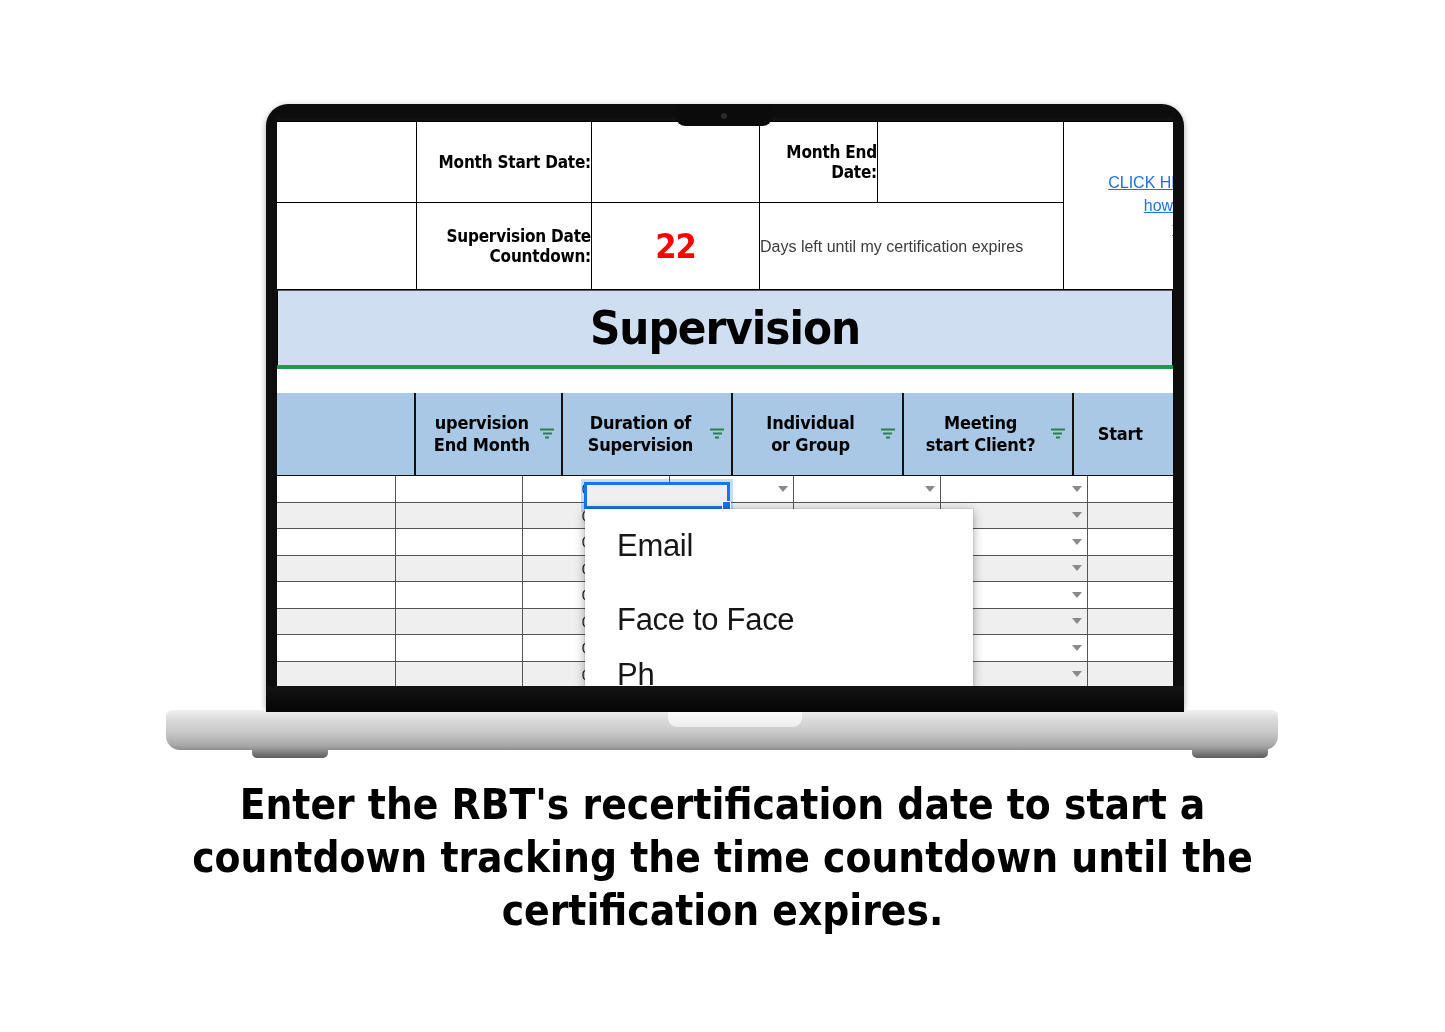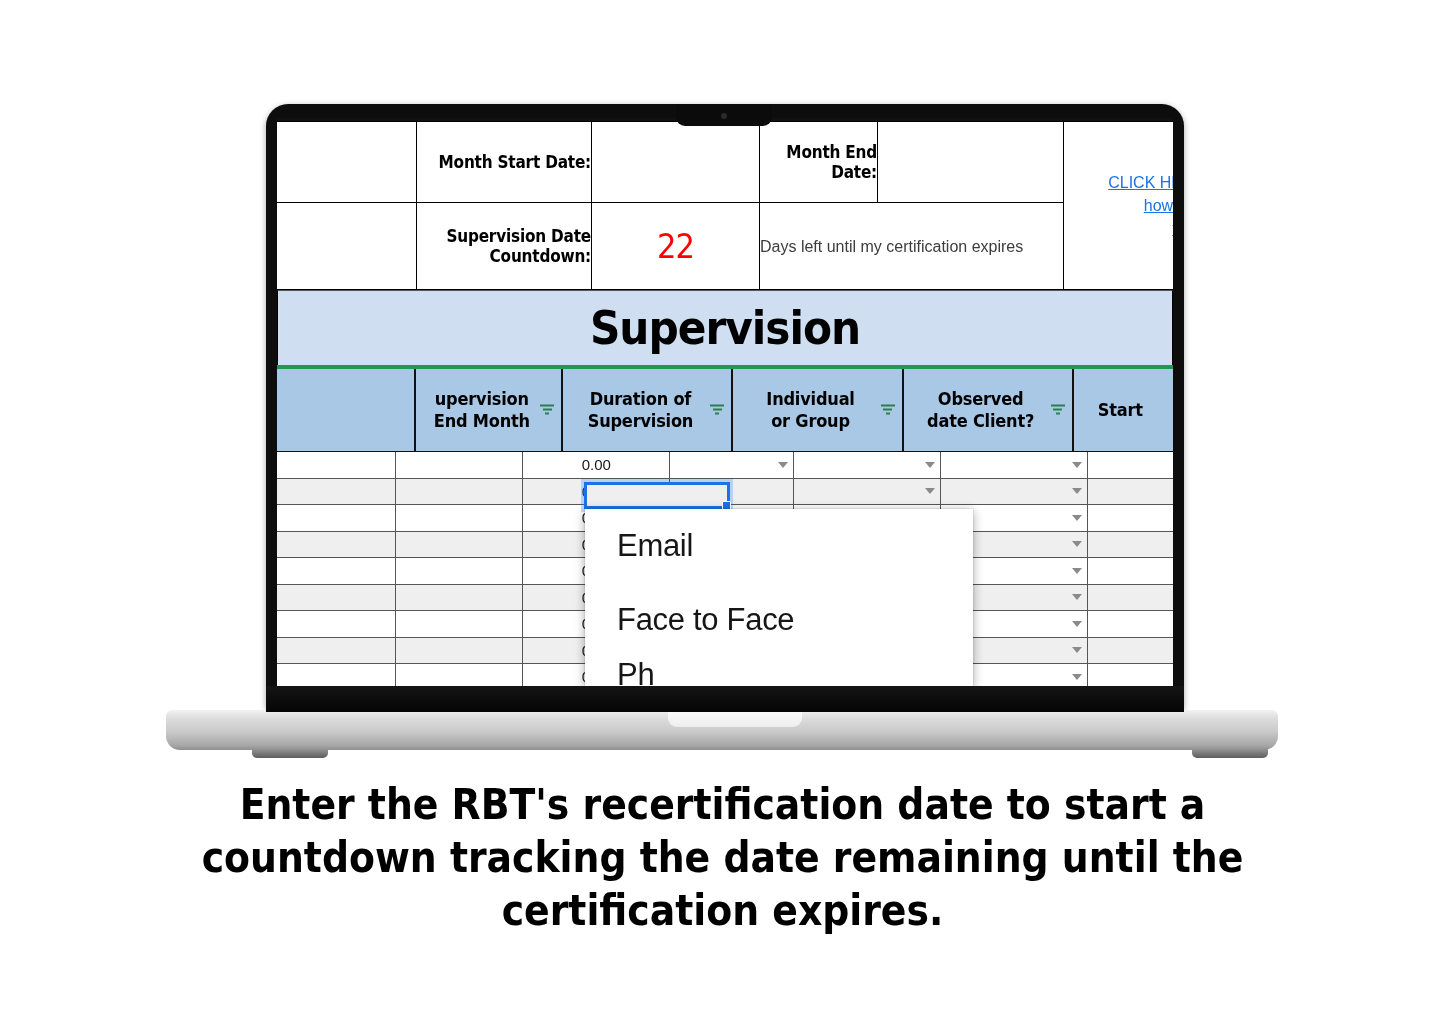--- a/index.html
+++ b/index.html
@@ -86,21 +86,21 @@
   .lbl{
     text-align:right;padding-right:7px;
     font-size:17px;line-height:20px;
     letter-spacing:-.2px;
     color:#000;
   }
   .countdown-num{
     text-align:center;
     font-size:34px;line-height:34px;
     color:#ff0000;
-    font-weight:normal;
+    font-weight:bold;
     letter-spacing:-1px;
   }
   .days-text{
     text-align:left;padding-left:10px;
     font-size:16px;line-height:19px;color:#3c3c3c;
   }
   .link-cell{
     text-align:right;padding-right:4px;
     font-size:16px;line-height:23px;
     color:#1a73e8;
@@ -118,21 +118,21 @@
   }
   .banner-title{
     text-align:center;
     font-size:47px;line-height:74px;
     color:#000;
     letter-spacing:-1px;
   }
   .green-rule{height:4px;background:#1f9950;width:906px;margin-left:-1px;}
 
   
-  .hdr-row{display:flex;width:906px;margin-left:-1px;height:83px;}
+  .hdr-row{display:flex;width:906px;margin-left:-1px;height:83px;margin-top:24px;}
   .hdr{
     background:#a8c8e6;
     border:1px solid #111;
     border-top:none;
     box-sizing:border-box;
     position:relative;
     display:flex;align-items:center;justify-content:center;
     overflow:hidden;
   }
   .hdr-label{
@@ -303,22 +303,22 @@
           </div>
           <span class="filter-icon">
               <i></i>
               <i></i>
               <i></i>
             </span>
         </div>
 
         <div class="hdr" style="width:171px">
           <div class="hdr-label cond">
-            <span>Observed</span><br>
-            <span>date Client?</span>
+            <span>Meeting</span><br>
+            <span>start Client?</span>
           </div>
           <span class="filter-icon">
               <i></i>
               <i></i>
               <i></i>
             </span>
         </div>
 
         <div class="hdr" style="width:110px">
           <div class="hdr-label cond">Start</div>
@@ -472,13 +472,13 @@
 
   <div class="notch"></div>
   <div class="camera"></div>
   <div class="hinge-strip"></div>
   <div class="base"></div>
   <div class="base-notch"></div>
   <div class="foot left"></div>
   <div class="foot right"></div>
 </div>
 
-<div class="caption cond">Enter the RBT's recertification date to start a countdown tracking the date remaining until the certification expires.</div>
+<div class="caption cond">Enter the RBT's recertification date to start a countdown tracking the time countdown until the certification expires.</div>
 
 </body></html>

